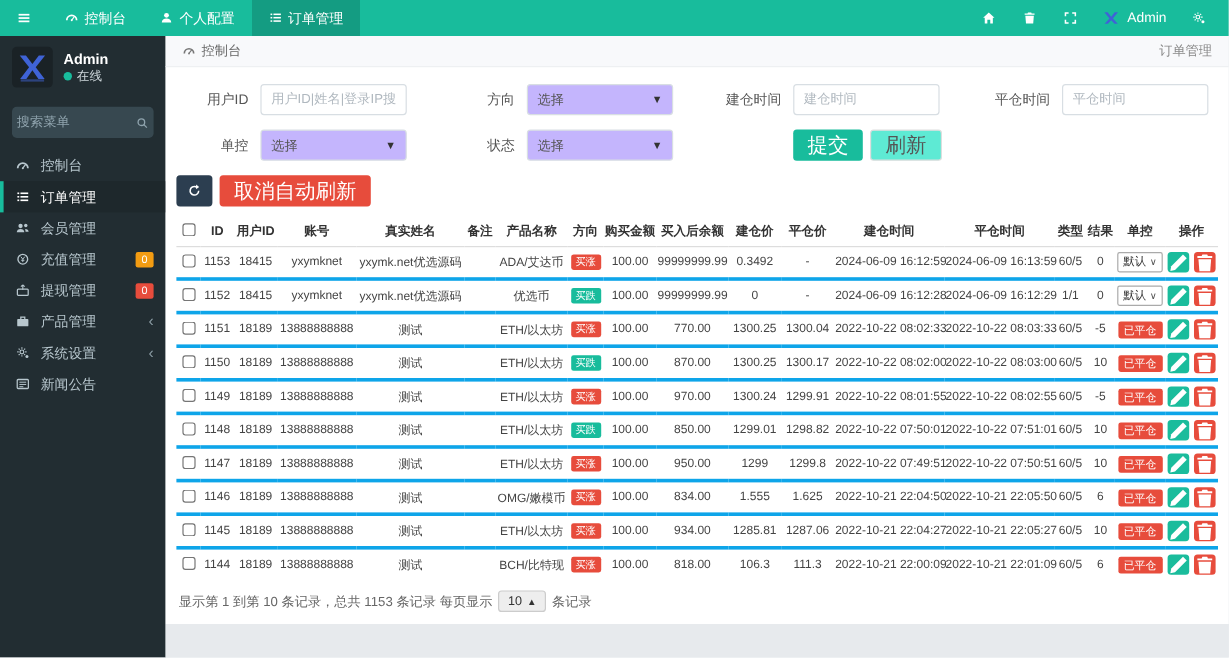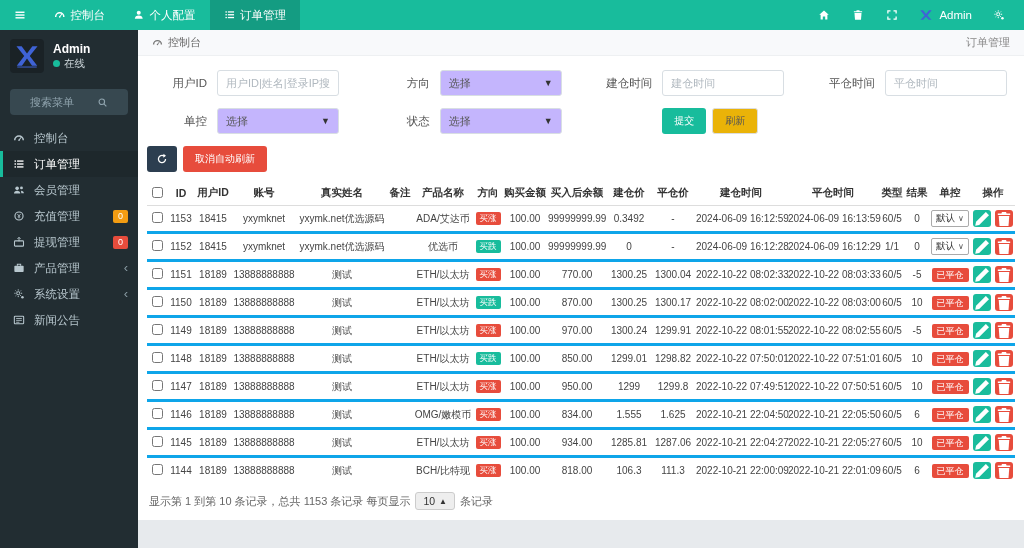--- a/index.html
+++ b/index.html
@@ -27,21 +27,21 @@
   .sidebar { width:138px; background:#222d32; flex:none; }
   .main { flex:1; display:flex; flex-direction:column; min-width:0; }
 
   
   .user-panel { display:flex; align-items:center; gap:9px; padding:9px 10px 11px 10px; }
   .user-avatar { width:34px; height:34px; border-radius:4px; background:#1a2226; display:flex; align-items:center; justify-content:center; flex:none; }
   .user-avatar svg { width:26px; height:26px; }
   .user-name { color:#fff; font-size:12px; font-weight:bold; line-height:15px; }
   .user-status { color:#cfd8dc; font-size:10.5px; display:flex; align-items:center; gap:4px; }
   .status-dot { width:7px; height:7px; border-radius:50%; background:#18bc9c; display:inline-block; }
-  .side-search { margin:5px 10px 10px 10px; height:26px; background:#374850; border-radius:4px; display:flex; align-items:center; padding:0 20px; }
+  .side-search { margin:5px 10px 10px 10px; height:26px; background:#374850; border-radius:4px; display:flex; align-items:center; padding:0 4px; }
   .side-search input { flex:1; min-width:0; background:transparent; border:none; outline:none; color:#ccc; font-size:11px; font-family:inherit; }
   .side-search input::placeholder { color:#90a4ae; }
   .side-search .ic { color:#90a4ae; font-size:11px; }
   .side-item { height:26px; display:flex; align-items:center; gap:8px; padding:0 10px 0 9px; font-size:11.5px; color:#b8c7ce; cursor:pointer; border-left:3px solid transparent; }
   .side-item .ic { font-size:12px; width:14px; color:#b8c7ce; }
   .side-item.active { background:#1e282c; color:#fff; border-left-color:#18bc9c; }
   .side-item.active .ic { color:#fff; }
   .side-label { flex:1; white-space:nowrap; }
   .side-badge { font-size:9px; color:#fff; border-radius:2px; padding:1px 5px; line-height:11px; }
   .chev { color:#8a9ba3; font-size:13px; line-height:10px; }
@@ -58,23 +58,23 @@
   .filters { display:grid; grid-template-columns:repeat(4,auto); justify-content:space-between; row-gap:12px; column-gap:10px; padding:2px 8px 4px 8px; margin-bottom:8px; }
   .fgroup { display:flex; align-items:center; }
   .flabel { width:62px; text-align:right; padding-right:10px; font-size:11.5px; color:#555; white-space:nowrap; }
   .ftext, .fsel { width:122px; height:26px; border:1px solid #d8dee3; border-radius:3px; font-size:11px; }
   .ftext { padding:0 8px; outline:none; color:#333; font-family:inherit; }
   .ftext::placeholder { color:#b0b8bf; }
   .fsel { background:#c4b5fd; display:flex; align-items:center; padding:0 8px; color:#555; cursor:pointer; }
   .fsel .sel-val { flex:1; }
   .fsel .caret { color:#333; font-size:9px; }
   .fbuttons { display:flex; gap:6px; align-items:center; }
-  .btn { height:26px; border:none; border-radius:3px; font-size:10px; cursor:pointer; font-family:inherit; padding:0 12px; }
+  .btn { height:26px; border:none; border-radius:3px; font-size:17px; cursor:pointer; font-family:inherit; padding:0 12px; }
   .btn-submit { background:#18bc9c; color:#fff; }
-  .btn-default { background:#eab308; color:#555; border:1px solid #ddd; }
+  .btn-default { background:#5eead4; color:#555; border:1px solid #ddd; }
 
   
   .toolbar { display:flex; gap:6px; margin:2px 0 9px 0; }
   .btn-refresh { width:30px; background:#2c3e50; color:#fff; display:flex; align-items:center; justify-content:center; font-size:12px; }
   .btn-cancel { background:#e74c3c; color:#fff; }
 
   
   table { width:868px; border-collapse:collapse; table-layout:fixed; font-size:10px; }
   th, td { padding:4px 1px; text-align:center; white-space:nowrap; overflow:visible; }
   thead th { font-weight:bold; color:#333; font-size:10.5px; border-bottom:1px solid #ddd; padding:5px 1px; }

